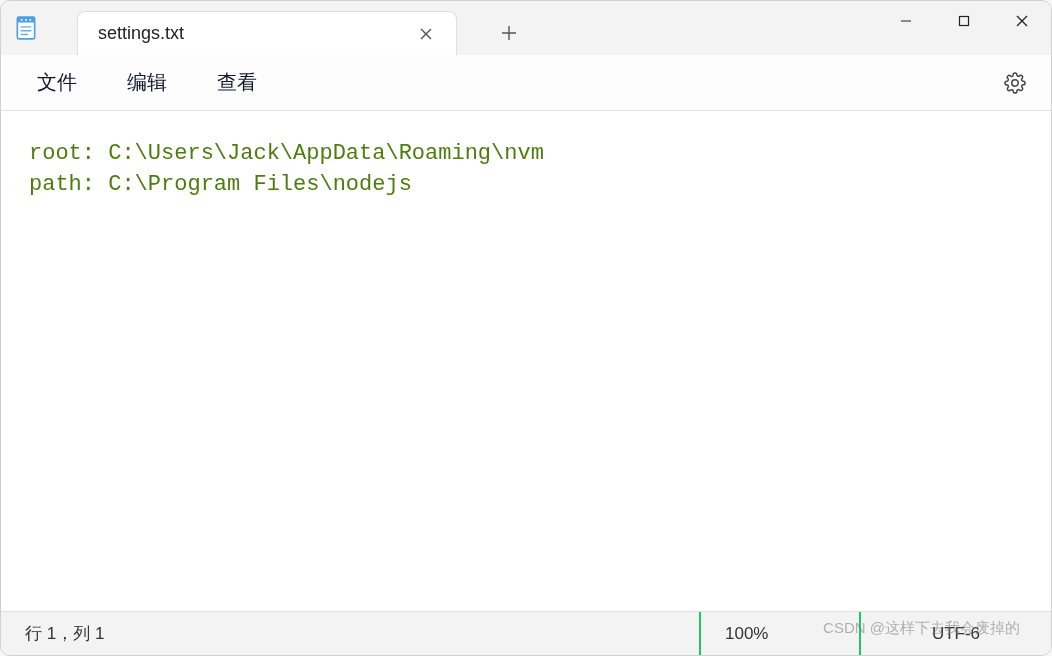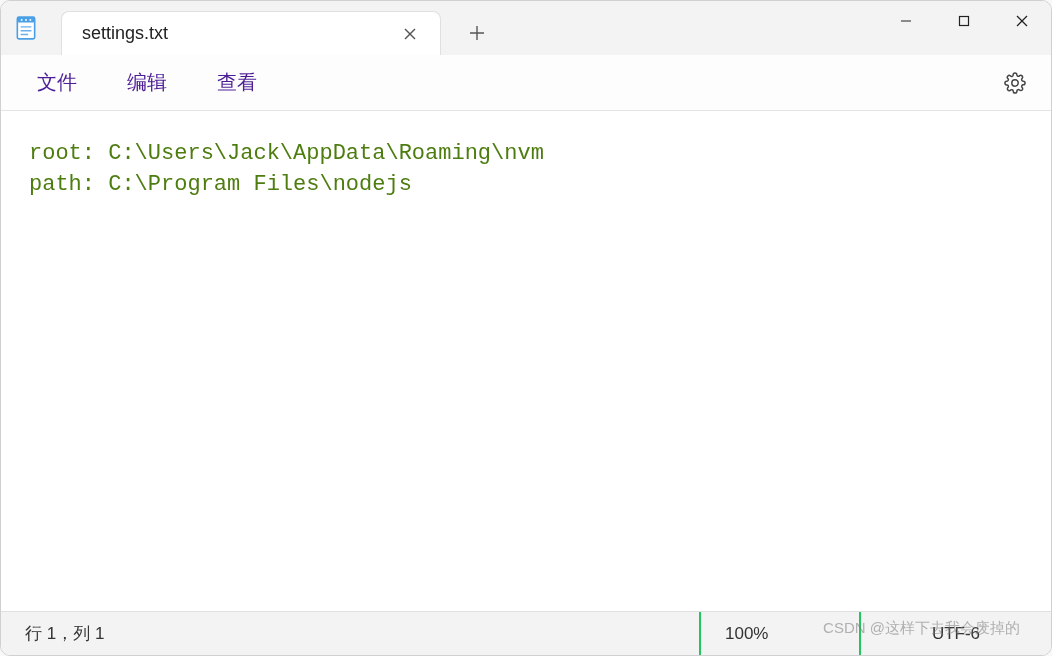--- a/index.html
+++ b/index.html
@@ -26,20 +26,21 @@
       overflow: hidden;
     }
     
     .titlebar {
       height: 54px;
       background: #f3f3f3;
       display: flex;
       align-items: flex-end;
       padding-left: 12px;
       position: relative;
+      gap: 16px;
     }
     .app-icon {
       width: 26px;
       height: 26px;
       margin-bottom: 14px;
       margin-right: 22px;
       display: flex;
       align-items: center;
       justify-content: center;
     }
@@ -108,21 +109,21 @@
     .menubar {
       height: 56px;
       background: #fdfdfd;
       display: flex;
       align-items: center;
       padding: 0 18px 0 24px;
       border-bottom: 1px solid #e4e4e4;
     }
     .menu-item {
       font-size: 20px;
-      color: #4c1d95;
+      color: #0f172a;
       padding: 8px 12px;
       margin-right: 26px;
       cursor: pointer;
       border-radius: 4px;
     }
     .menu-spacer {
       flex: 1;
     }
     .settings-btn {
       width: 36px;

